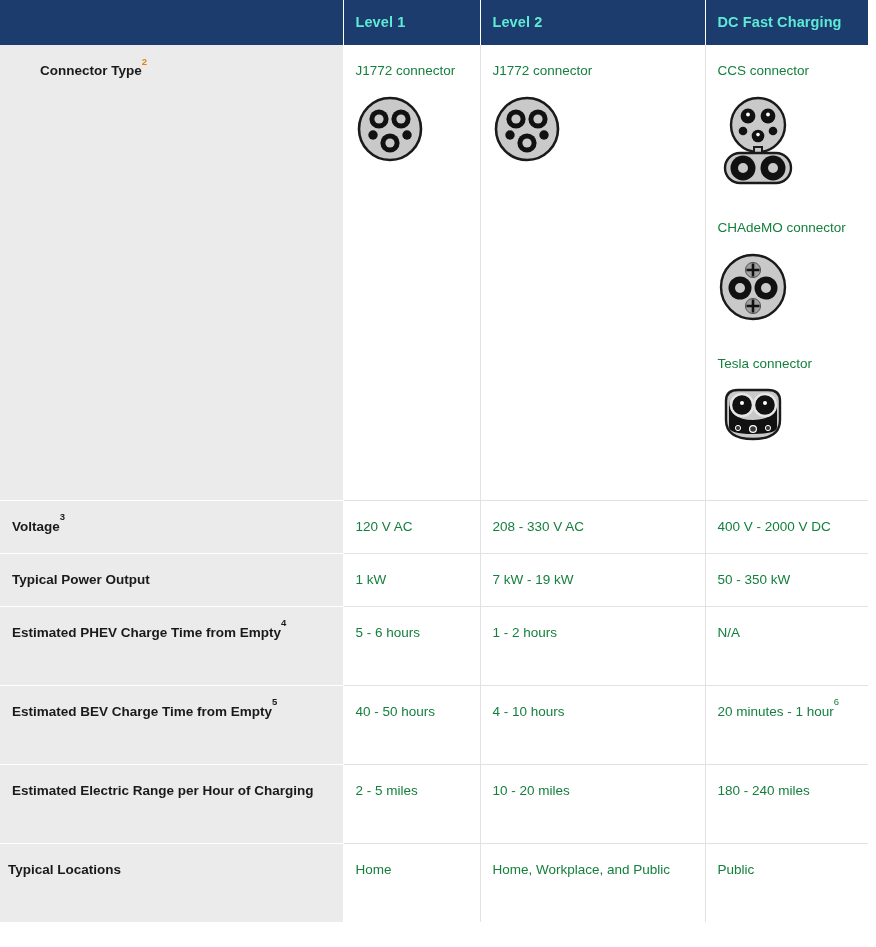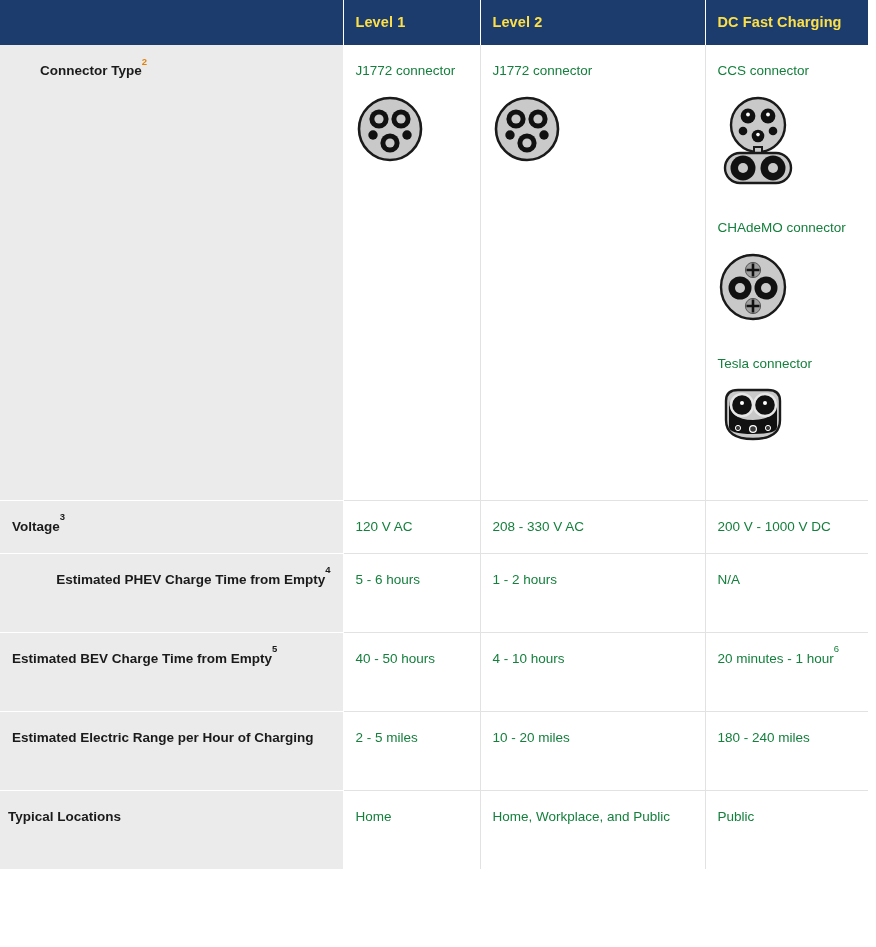--- a/index.html
+++ b/index.html
@@ -32,21 +32,21 @@
   
   col.c-label { width: 343px; }
   col.c-l1    { width: 137px; }
   col.c-l2    { width: 225px; }
   col.c-dc    { width: 163px; }
 
   
   thead th {
     background: #1b3a6b;
     background: #1c3c6e;
-    color: #fde047;
+    color: #5eead4;
     font-size: 14.5px;
     font-weight: bold;
     text-align: left;
     padding: 14px 12px 15px 12px;
     vertical-align: middle;
     border-right: 1px solid #ffffff;
     height: 30px;
     box-sizing: border-box;
     letter-spacing: .1px;
   }
@@ -205,26 +205,34 @@
           </span>
         </td>
       </tr>
 
       <tr>
         <td class="lbl" style="height:53px;">
           <span>Voltage</span><sup>3</sup>
         </td>
         <td>120 V AC</td>
         <td>208 - 330 V AC</td>
-        <td>200 V - 1000 V DC</td>
-      </tr>
-
-
-      <tr>
-        <td class="lbl" style="height:79px;text-align:right;">
+        <td>400 V - 2000 V DC</td>
+      </tr>
+
+      <tr>
+        <td class="lbl" style="height:53px;">
+          <span>Typical Power Output</span>
+        </td>
+        <td>1 kW</td>
+        <td>7 kW - 19 kW</td>
+        <td>50 - 350 kW</td>
+      </tr>
+
+      <tr>
+        <td class="lbl" style="height:79px;">
           <span>Estimated PHEV Charge Time from Empty</span><sup>4</sup>
         </td>
         <td>5 - 6 hours</td>
         <td>1 - 2 hours</td>
         <td>N/A</td>
       </tr>
 
       <tr>
         <td class="lbl" style="height:79px;">
           <span>Estimated BEV Charge Time from Empty</span><sup>5</sup>

